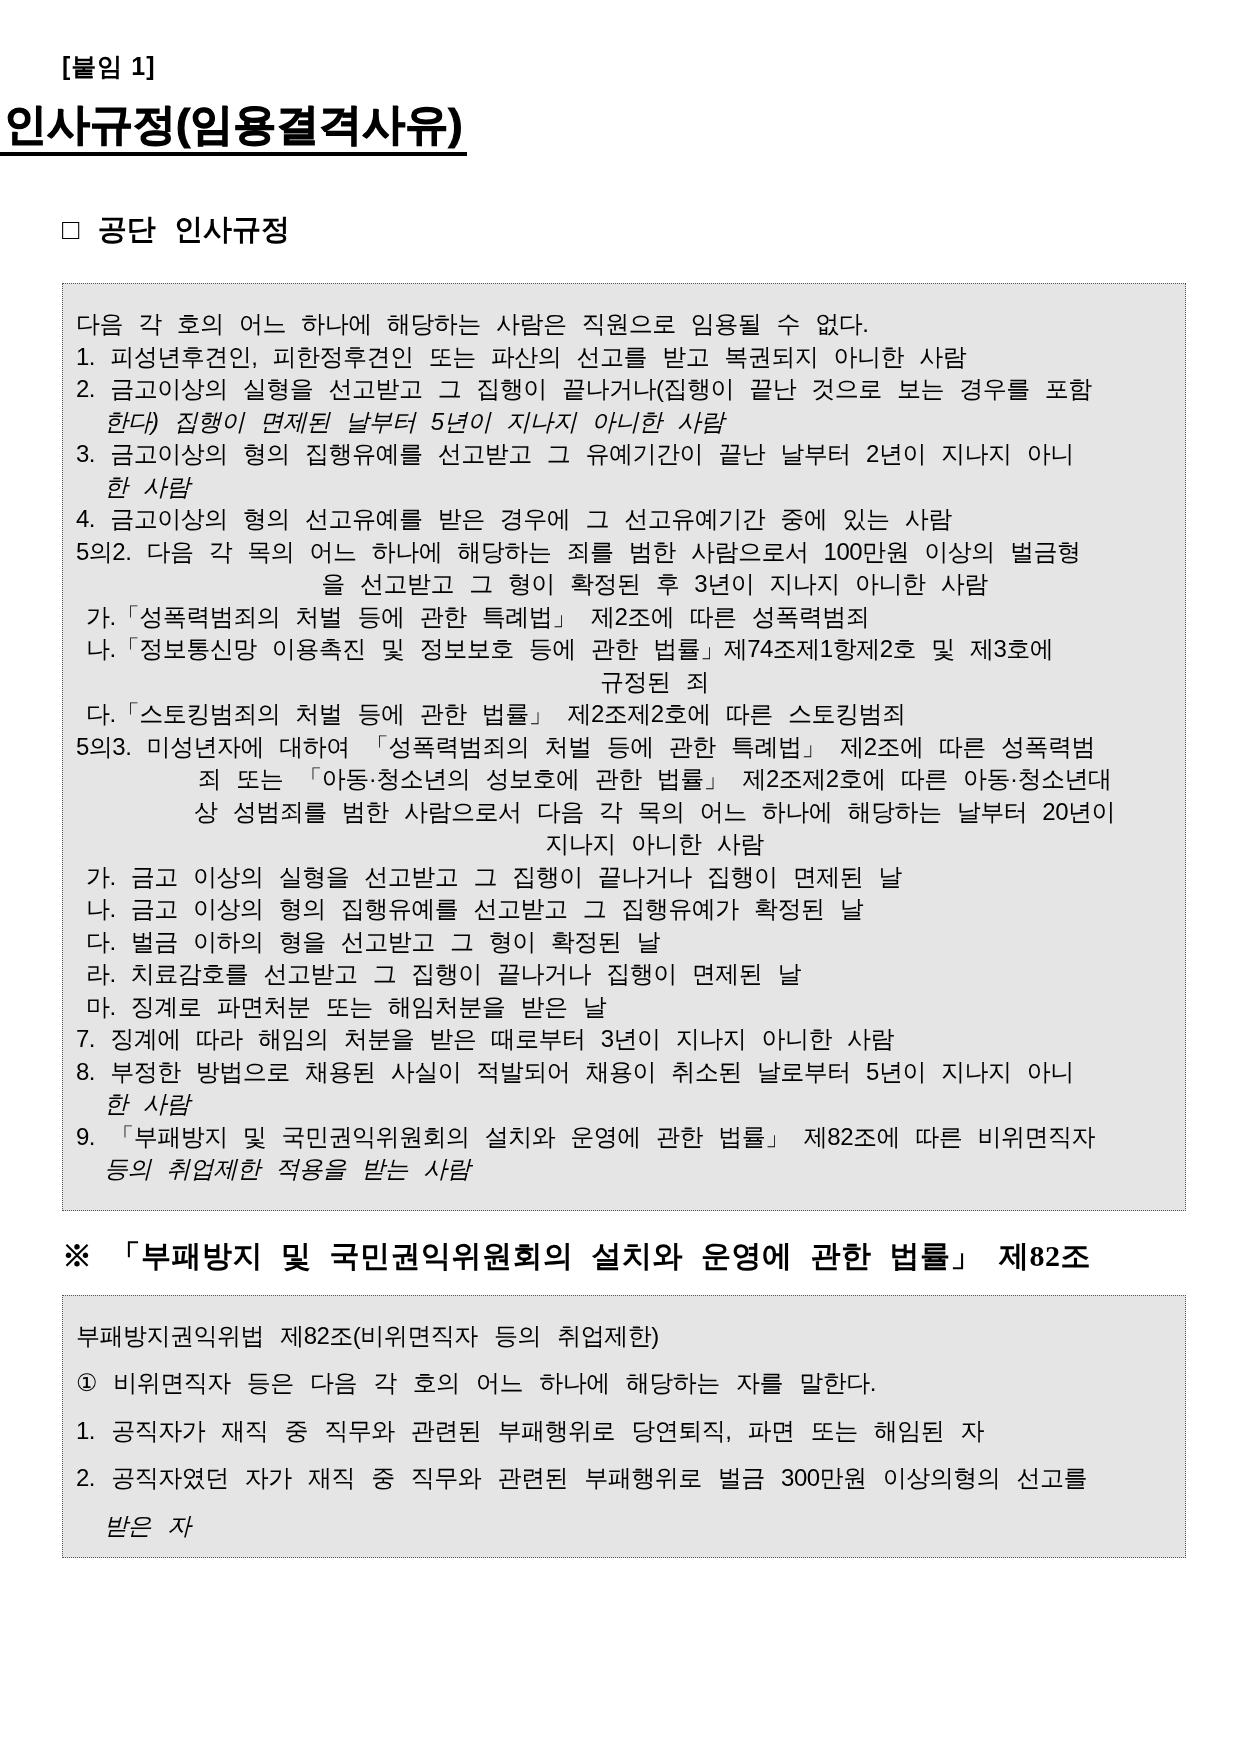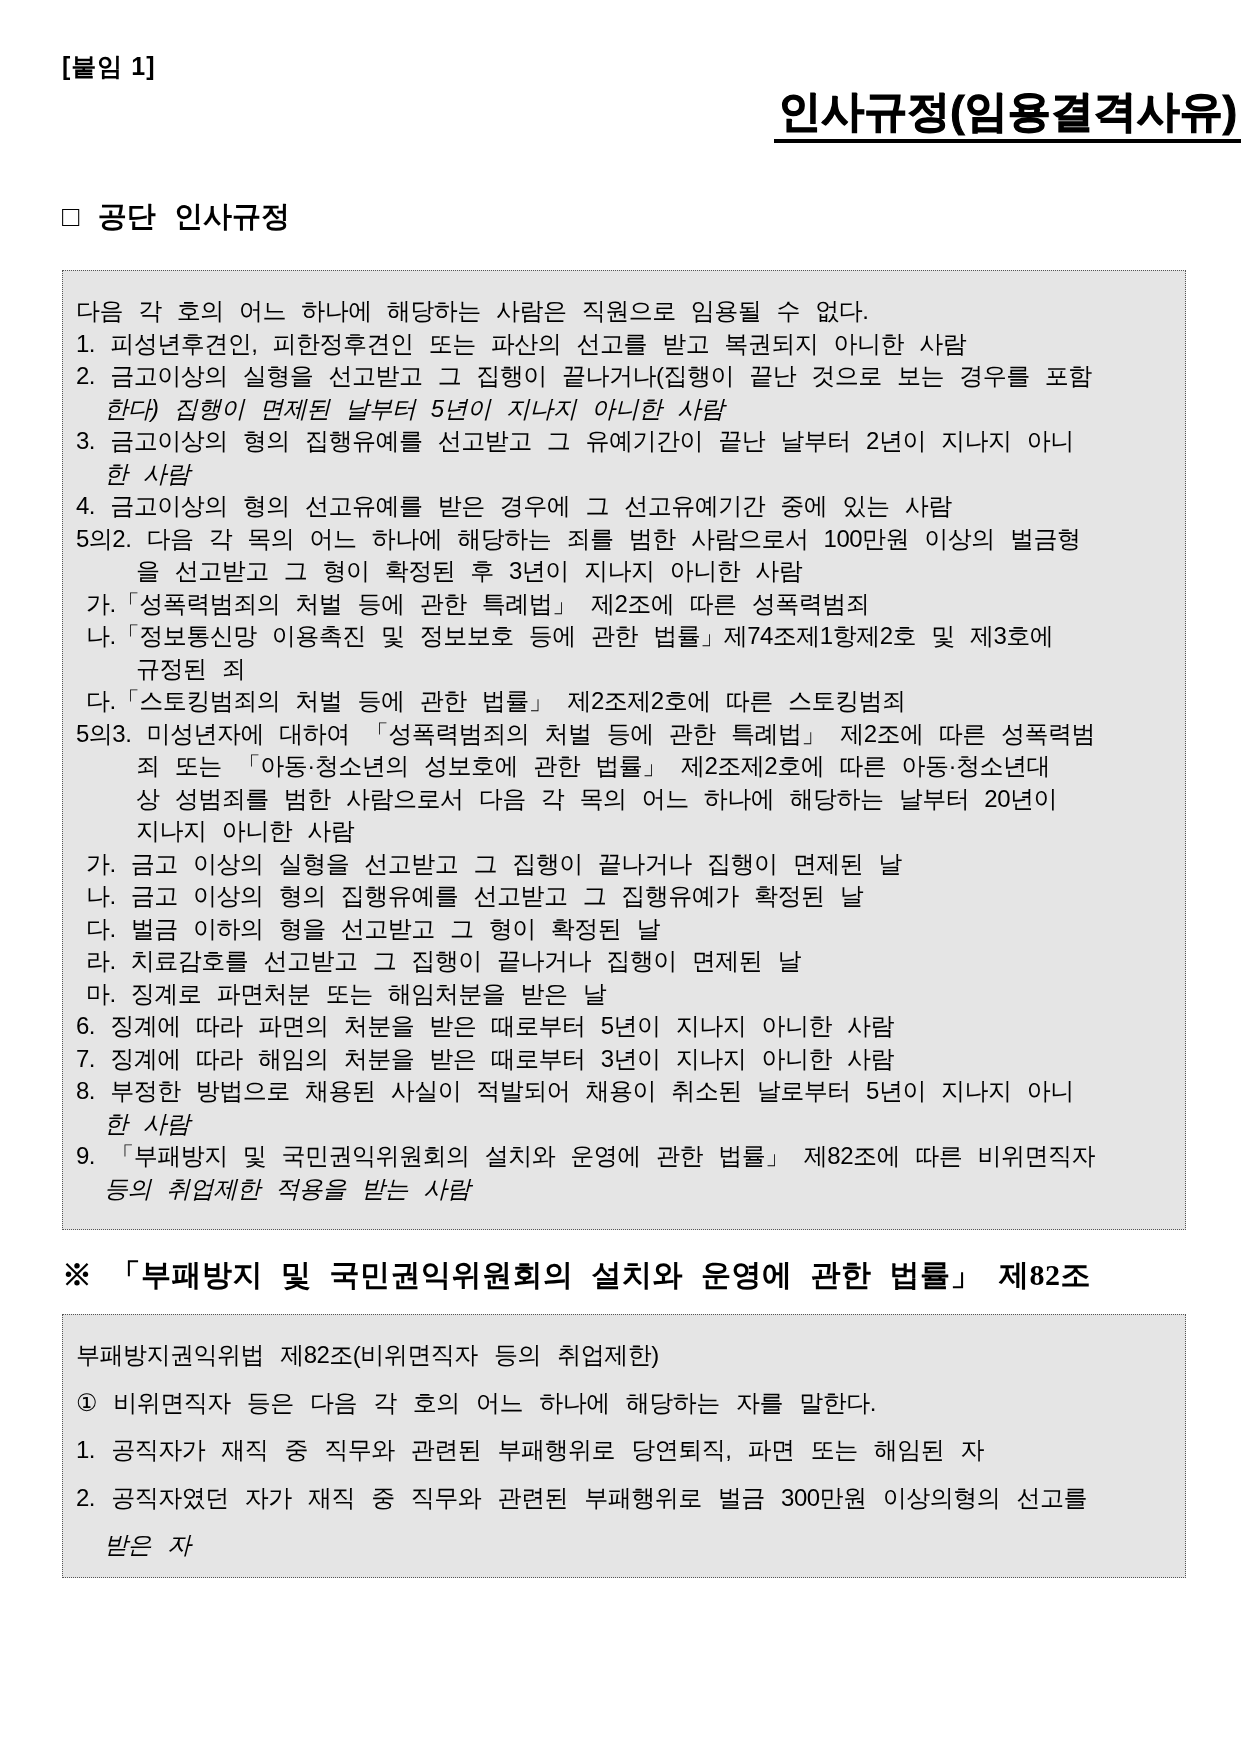--- a/index.html
+++ b/index.html
@@ -15,22 +15,22 @@
     font-family: "Liberation Sans", "DejaVu Sans", sans-serif;
     overflow: hidden;
   }
   .attachment-label {
     margin: 50px 0 0 62px;
     font-size: 25px;
     font-weight: bold;
     letter-spacing: 1px;
   }
   .title-wrap {
-    text-align: right;
-    margin-top: 4px;
+    text-align: left;
+    margin-top: 17px;
   }
   .doc-title {
     display: inline-block;
     font-size: 43px;
     font-weight: bold;
     -webkit-text-stroke: 1.1px #000;
     border-bottom: 4px solid #000;
     padding: 0 4px 3px 4px;
     line-height: 1.15;
   }
@@ -61,21 +61,21 @@
     padding: 16px 12px 8px 13px;
     font-size: 24px;
     line-height: 47.5px;
     letter-spacing: -0.5px;
     word-spacing: 10px;
   }
   .line { white-space: nowrap; }
   .indent-0 { padding-left: 0; }
   .indent-1 { padding-left: 28px; font-style: italic; }
   .indent-2 { padding-left: 10px; }
-  .indent-3 { padding-left: 60px; }
+  .indent-3 { padding-left: 60px; text-align: center; }
   .note-heading {
     margin: 25px 0 0 62px;
     font-family: "Liberation Serif", "DejaVu Serif", serif;
     font-size: 30px;
     font-weight: bold;
     word-spacing: 10px;
     letter-spacing: 0.5px;
   }
 </style>
 </head>
@@ -105,21 +105,20 @@
     <div class="line indent-2">다.「스토킹범죄의 처벌 등에 관한 법률」 제2조제2호에 따른 스토킹범죄</div>
     <div class="line indent-0">5의3. 미성년자에 대하여 「성폭력범죄의 처벌 등에 관한 특례법」 제2조에 따른 성폭력범</div>
     <div class="line indent-3">죄 또는 「아동·청소년의 성보호에 관한 법률」 제2조제2호에 따른 아동·청소년대</div>
     <div class="line indent-3">상 성범죄를 범한 사람으로서 다음 각 목의 어느 하나에 해당하는 날부터 20년이</div>
     <div class="line indent-3">지나지 아니한 사람</div>
     <div class="line indent-2">가. 금고 이상의 실형을 선고받고 그 집행이 끝나거나 집행이 면제된 날</div>
     <div class="line indent-2">나. 금고 이상의 형의 집행유예를 선고받고 그 집행유예가 확정된 날</div>
     <div class="line indent-2">다. 벌금 이하의 형을 선고받고 그 형이 확정된 날</div>
     <div class="line indent-2">라. 치료감호를 선고받고 그 집행이 끝나거나 집행이 면제된 날</div>
     <div class="line indent-2">마. 징계로 파면처분 또는 해임처분을 받은 날</div>
-    <div class="line indent-0">6. 징계에 따라 파면의 처분을 받은 때로부터 5년이 지나지 아니한 사람</div>
     <div class="line indent-0">7. 징계에 따라 해임의 처분을 받은 때로부터 3년이 지나지 아니한 사람</div>
     <div class="line indent-0">8. 부정한 방법으로 채용된 사실이 적발되어 채용이 취소된 날로부터 5년이 지나지 아니</div>
     <div class="line indent-1">한 사람</div>
     <div class="line indent-0">9. 「부패방지 및 국민권익위원회의 설치와 운영에 관한 법률」 제82조에 따른 비위면직자</div>
     <div class="line indent-1">등의 취업제한 적용을 받는 사람</div>
   </div>
 
 <div class="note-heading">※ 「부패방지 및 국민권익위원회의 설치와 운영에 관한 법률」 제82조</div>
 
 <div class="box law-box">

